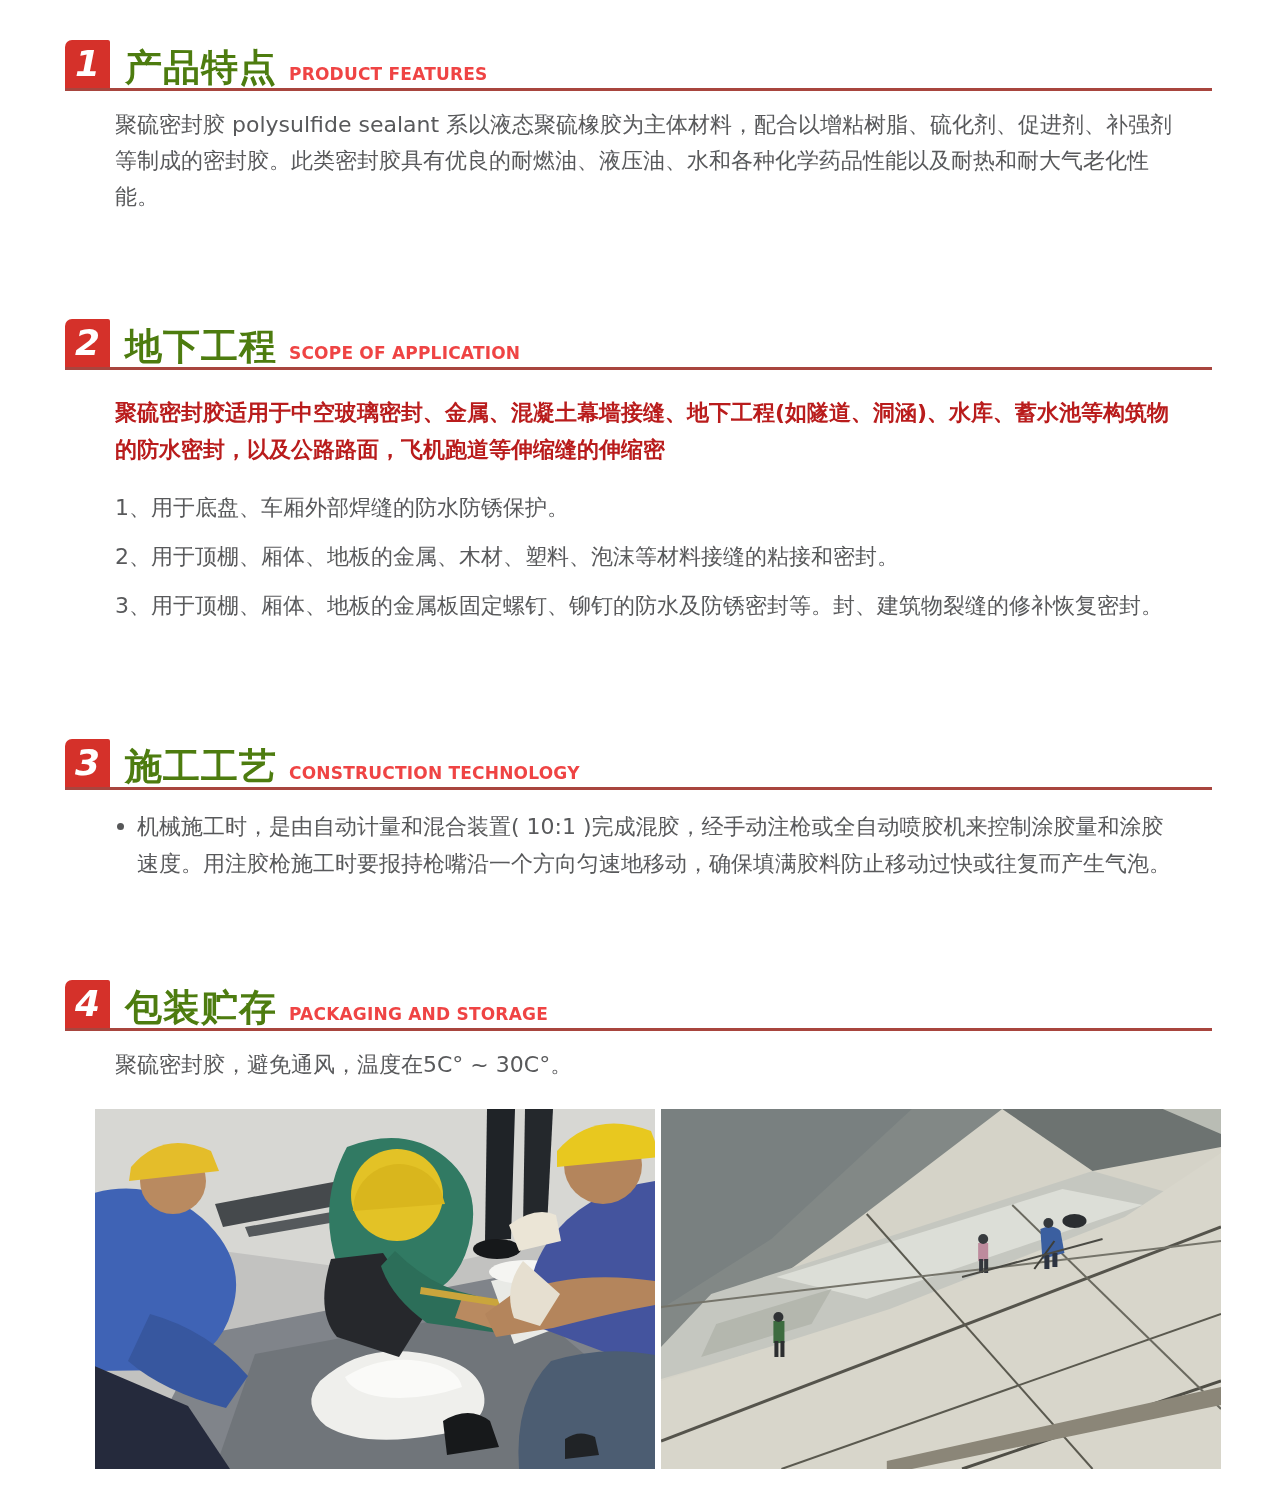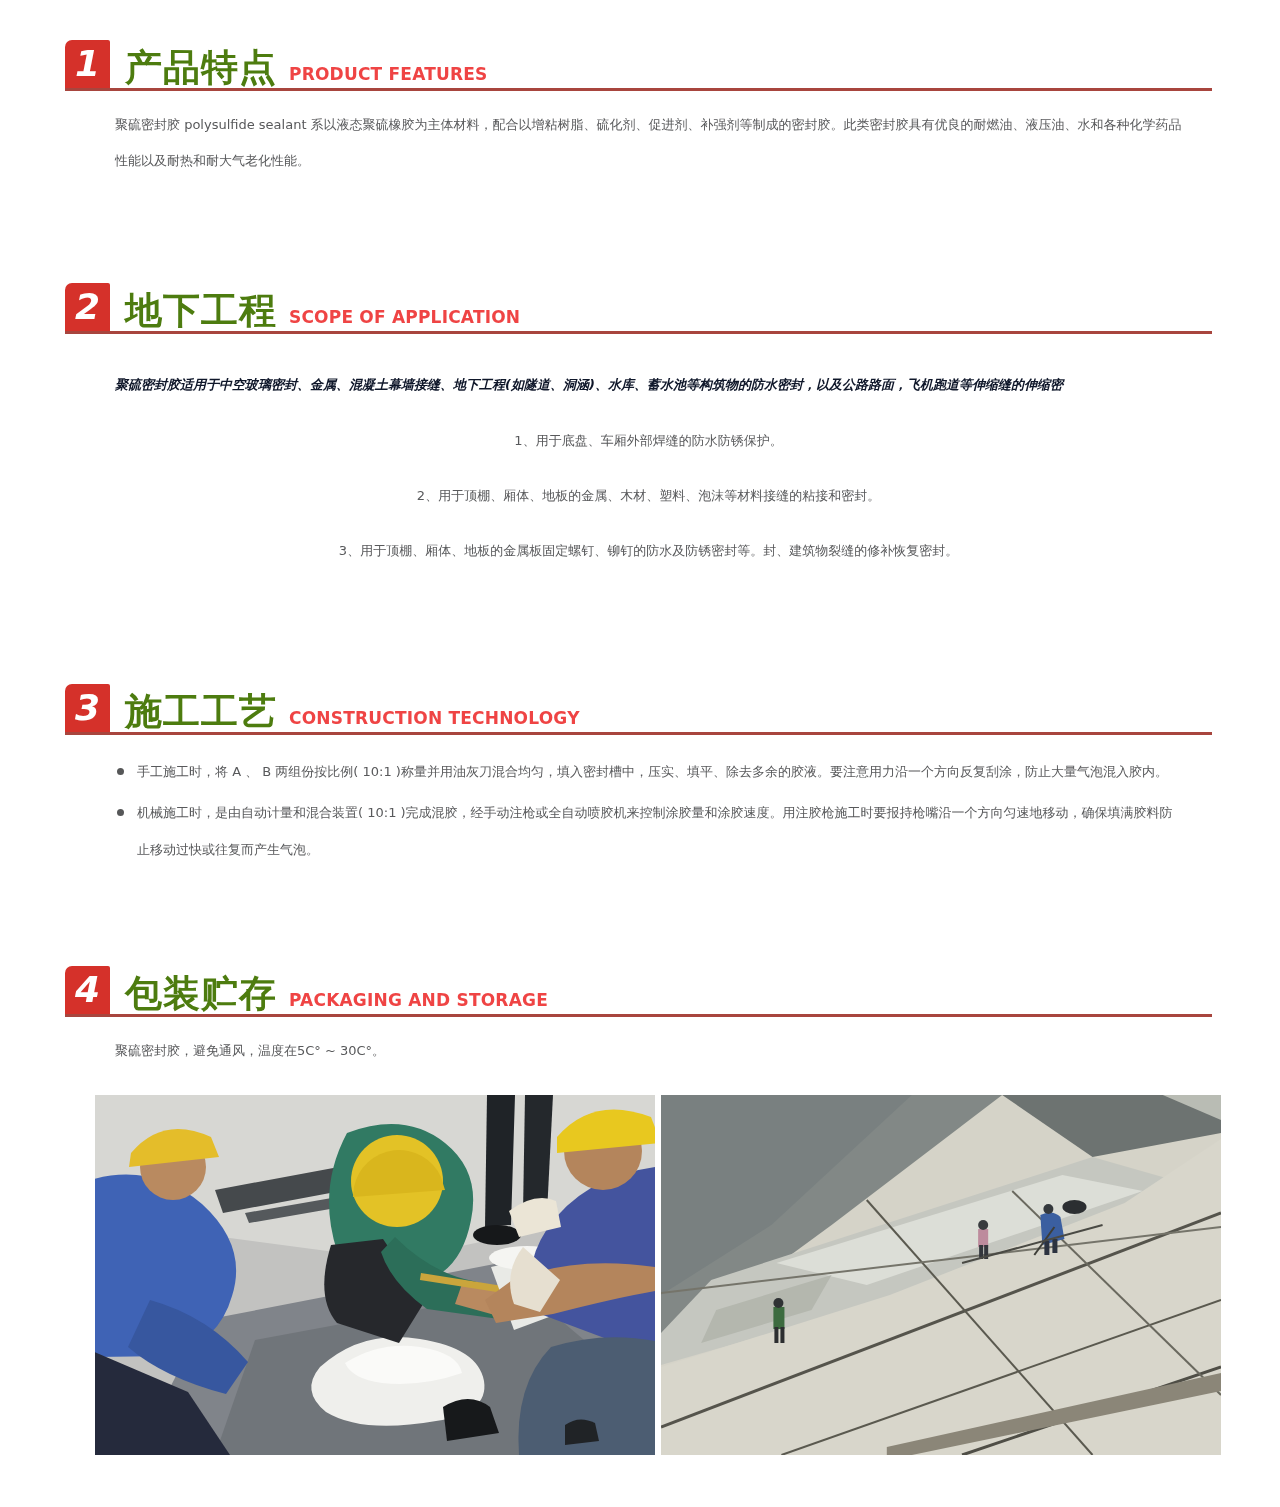--- a/index.html
+++ b/index.html
@@ -18,25 +18,25 @@
     text-align:center;border-radius:7px 2px 0 0;flex:0 0 auto;
   }
   .title-zh{
     color:#4d7c0f;font-size:37px;font-weight:700;line-height:1;
     margin:0 0 2px 15px;letter-spacing:1px;white-space:nowrap;
   }
   .title-en{
     color:#ef4444;font-size:17px;font-weight:700;line-height:1;
     margin:0 0 5px 12px;white-space:nowrap;letter-spacing:0.2px;
   }
-  .body-block{margin-left:50px;margin-right:30px;color:#58595b;font-size:13px;line-height:36px;}
+  .body-block{margin-left:50px;margin-right:30px;color:#58595b;font-size:22px;line-height:36px;}
   .para{margin-top:16px;}
-  .lead{margin-top:32px;color:#0f172a;font-weight:700;line-height:37px;font-style:italic;}
+  .lead{margin-top:24px;color:#b91c1c;font-weight:700;line-height:37px;}
   .plain-list{margin-top:12px;}
-  .plain-list .li{margin-top:20px;line-height:35px;text-align:center;}
+  .plain-list .li{margin-top:14px;line-height:35px;}
   .bullets{margin-top:18px;}
   .bullet-item{position:relative;padding-left:22px;margin-top:4px;line-height:37px;}
   .bullet-dot{
     position:absolute;left:2px;top:15px;width:7px;height:7px;border-radius:50%;
     background:#565758;
   }
   #sec1{padding-top:40px;}
   #sec2{margin-top:104px;}
   #sec3{margin-top:116px;}
   #sec4{margin-top:98px;}
@@ -86,24 +86,20 @@
 
   <div class="section" id="sec3">
     <div class="sec-header">
       <div class="num-box">
         <span>3</span>
       </div>
       <h2 class="title-zh">施工工艺</h2>
       <span class="title-en">CONSTRUCTION TECHNOLOGY</span>
     </div>
     <div class="body-block bullets">
-      <div class="bullet-item">
-        <span class="bullet-dot"></span>
-        <span>手工施工时，将 A 、 B 两组份按比例( 10:1 )称量并用油灰刀混合均匀，填入密封槽中，压实、填平、除去多余的胶液。要注意用力沿一个方向反复刮涂，防止大量气泡混入胶内。</span>
-      </div>
       <div class="bullet-item">
         <span class="bullet-dot"></span>
         <span>机械施工时，是由自动计量和混合装置( 10:1 )完成混胶，经手动注枪或全自动喷胶机来控制涂胶量和涂胶速度。用注胶枪施工时要报持枪嘴沿一个方向匀速地移动，确保填满胶料防止移动过快或往复而产生气泡。</span>
       </div>
     </div>
   </div>
 
   <div class="section" id="sec4">
     <div class="sec-header">
       <div class="num-box">

